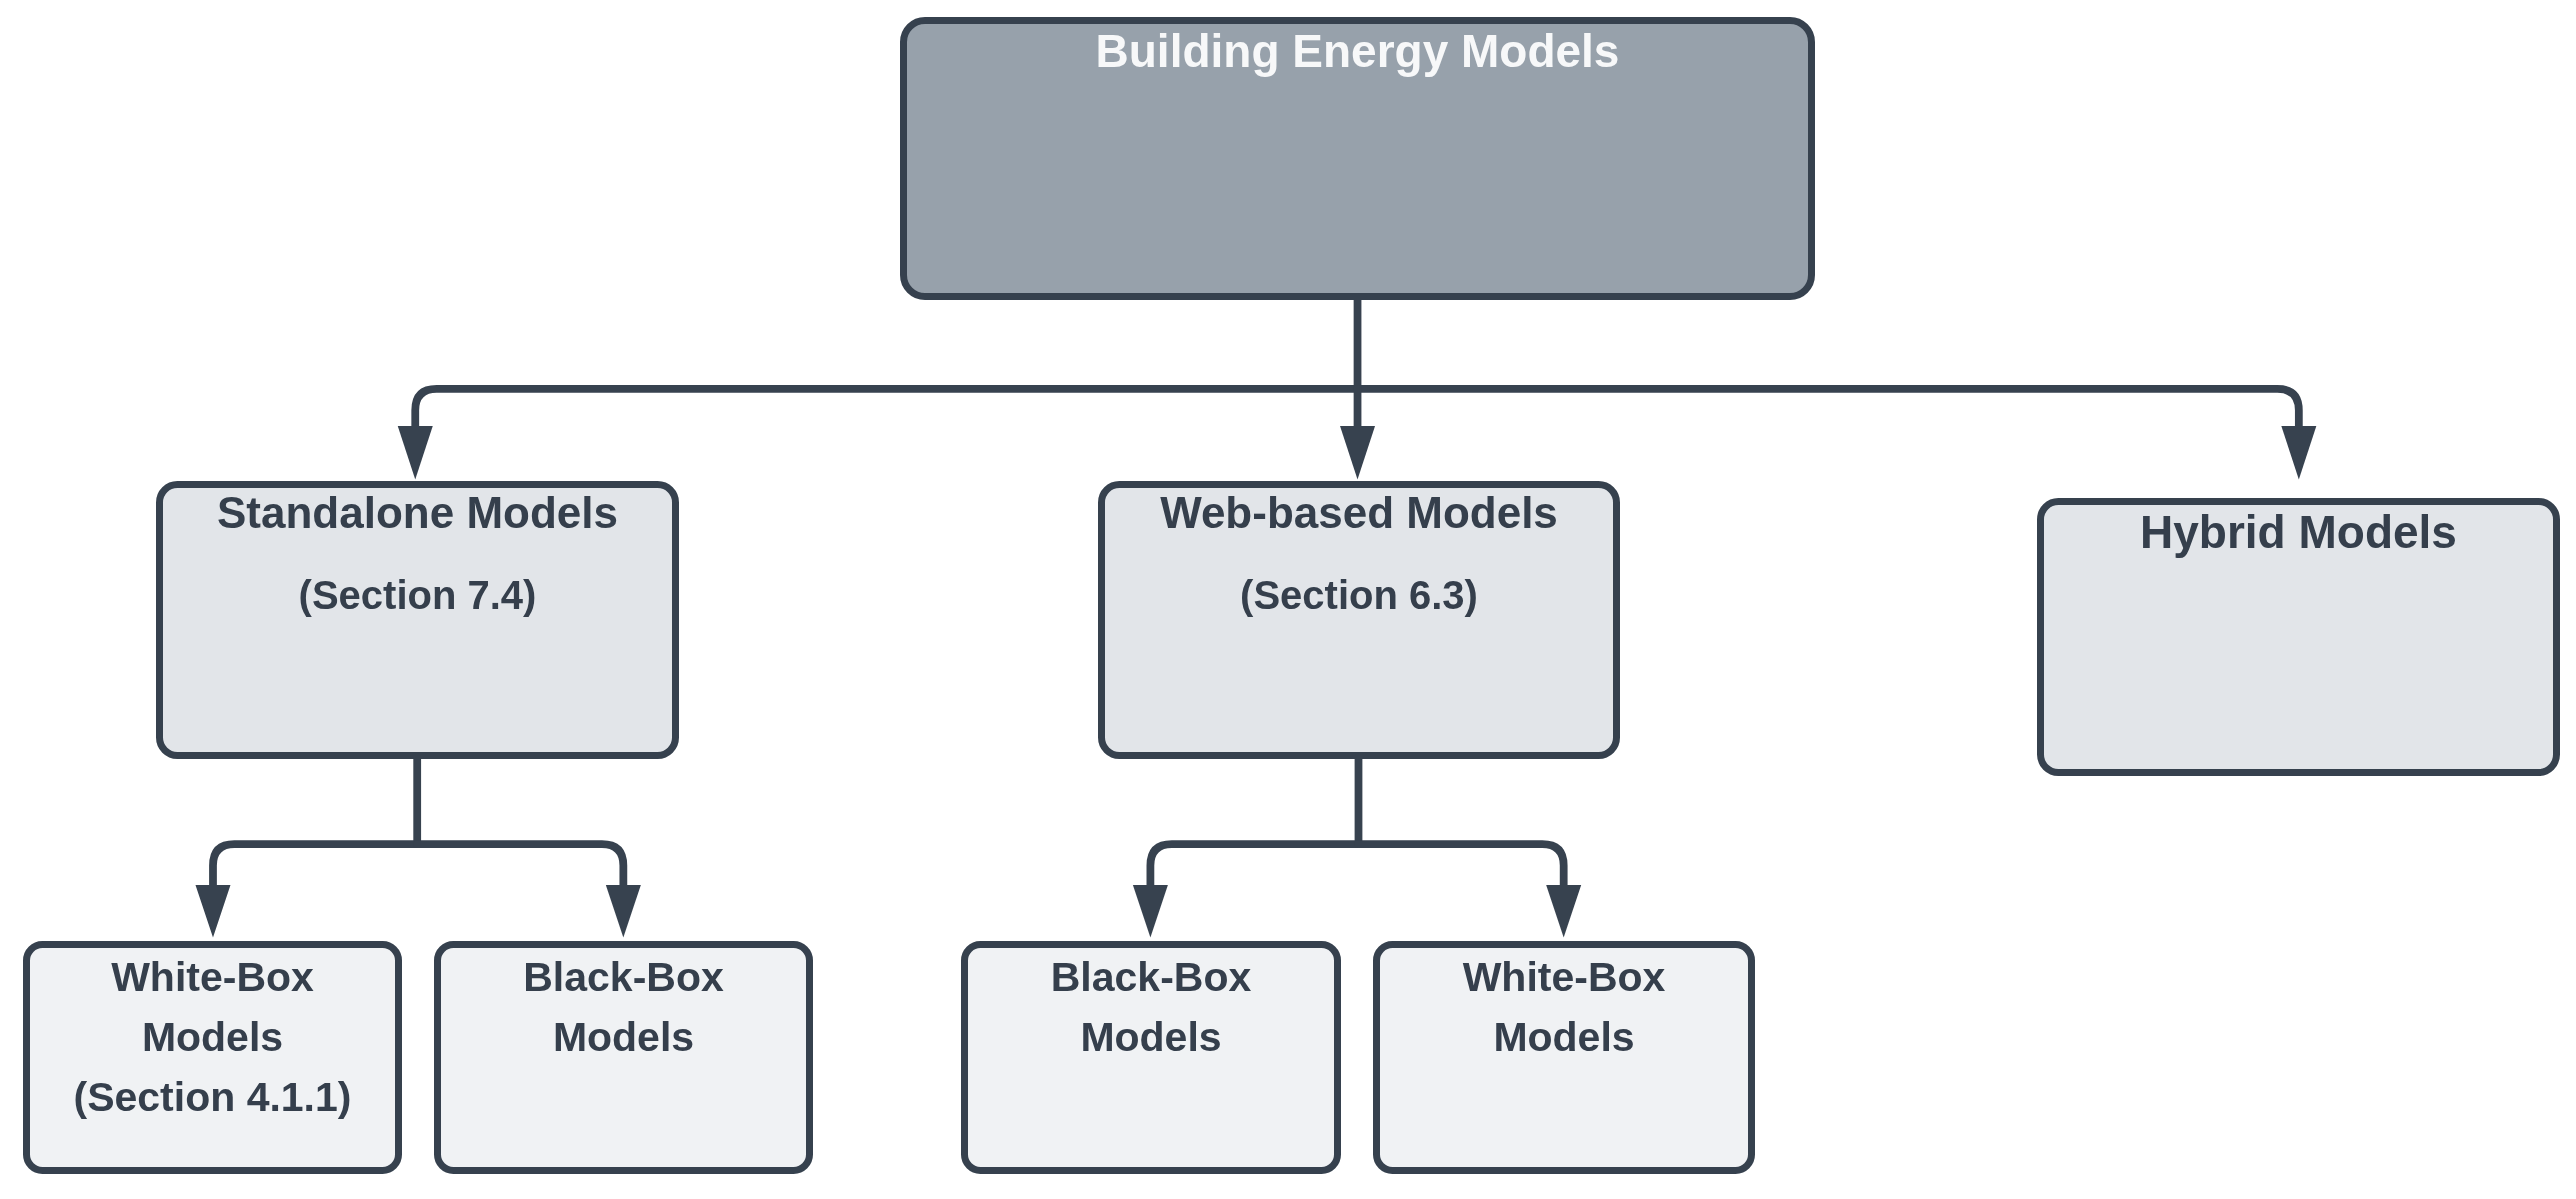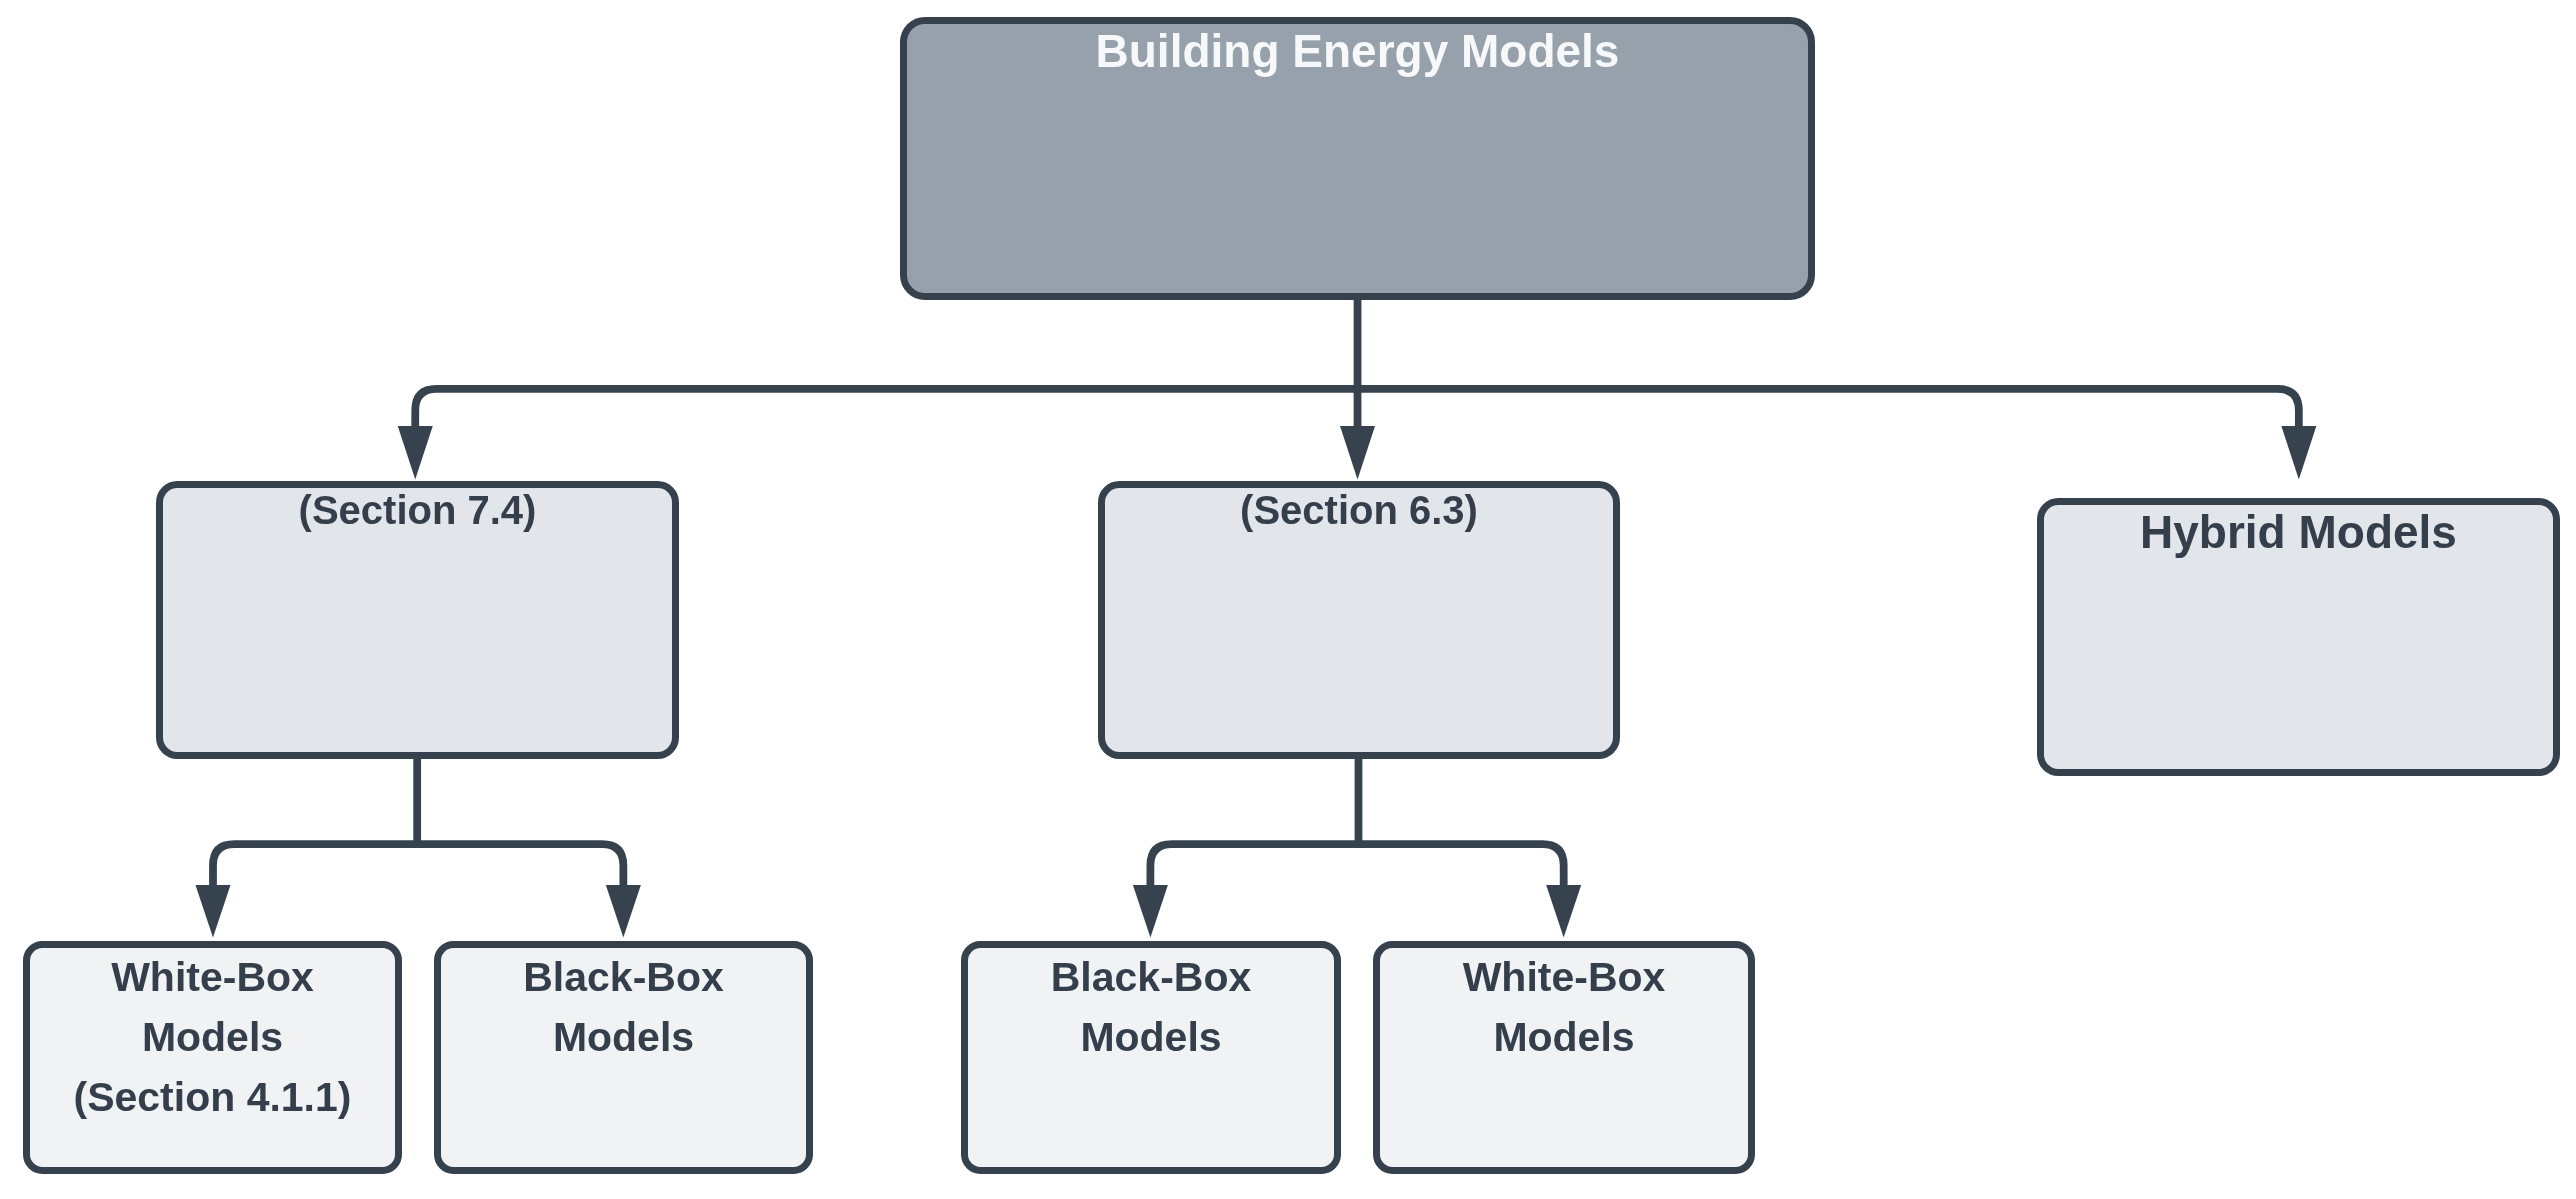--- a/index.html
+++ b/index.html
@@ -110,24 +110,26 @@
       <polygon points="1165,910 1201,910 1183,964"></polygon>
       <polygon points="1590,910 1626,910 1608,964"></polygon>
     </g>
   </svg>
 
   <div class="node node-root">
     <div>Building Energy Models</div>
   </div>
 
   <div class="node node-l2 node-standalone">
+    <div class="title">Standalone Models</div>
     <div class="subtitle">(Section 7.4)</div>
   </div>
 
   <div class="node node-l2 node-webbased">
+    <div class="title">Web-based Models</div>
     <div class="subtitle">(Section 6.3)</div>
   </div>
 
   <div class="node node-l2 node-hybrid">
     <div>Hybrid Models</div>
   </div>
 
   <div class="node node-l3 node-wb1">
     <div>White-Box</div>
     <div>Models</div>

